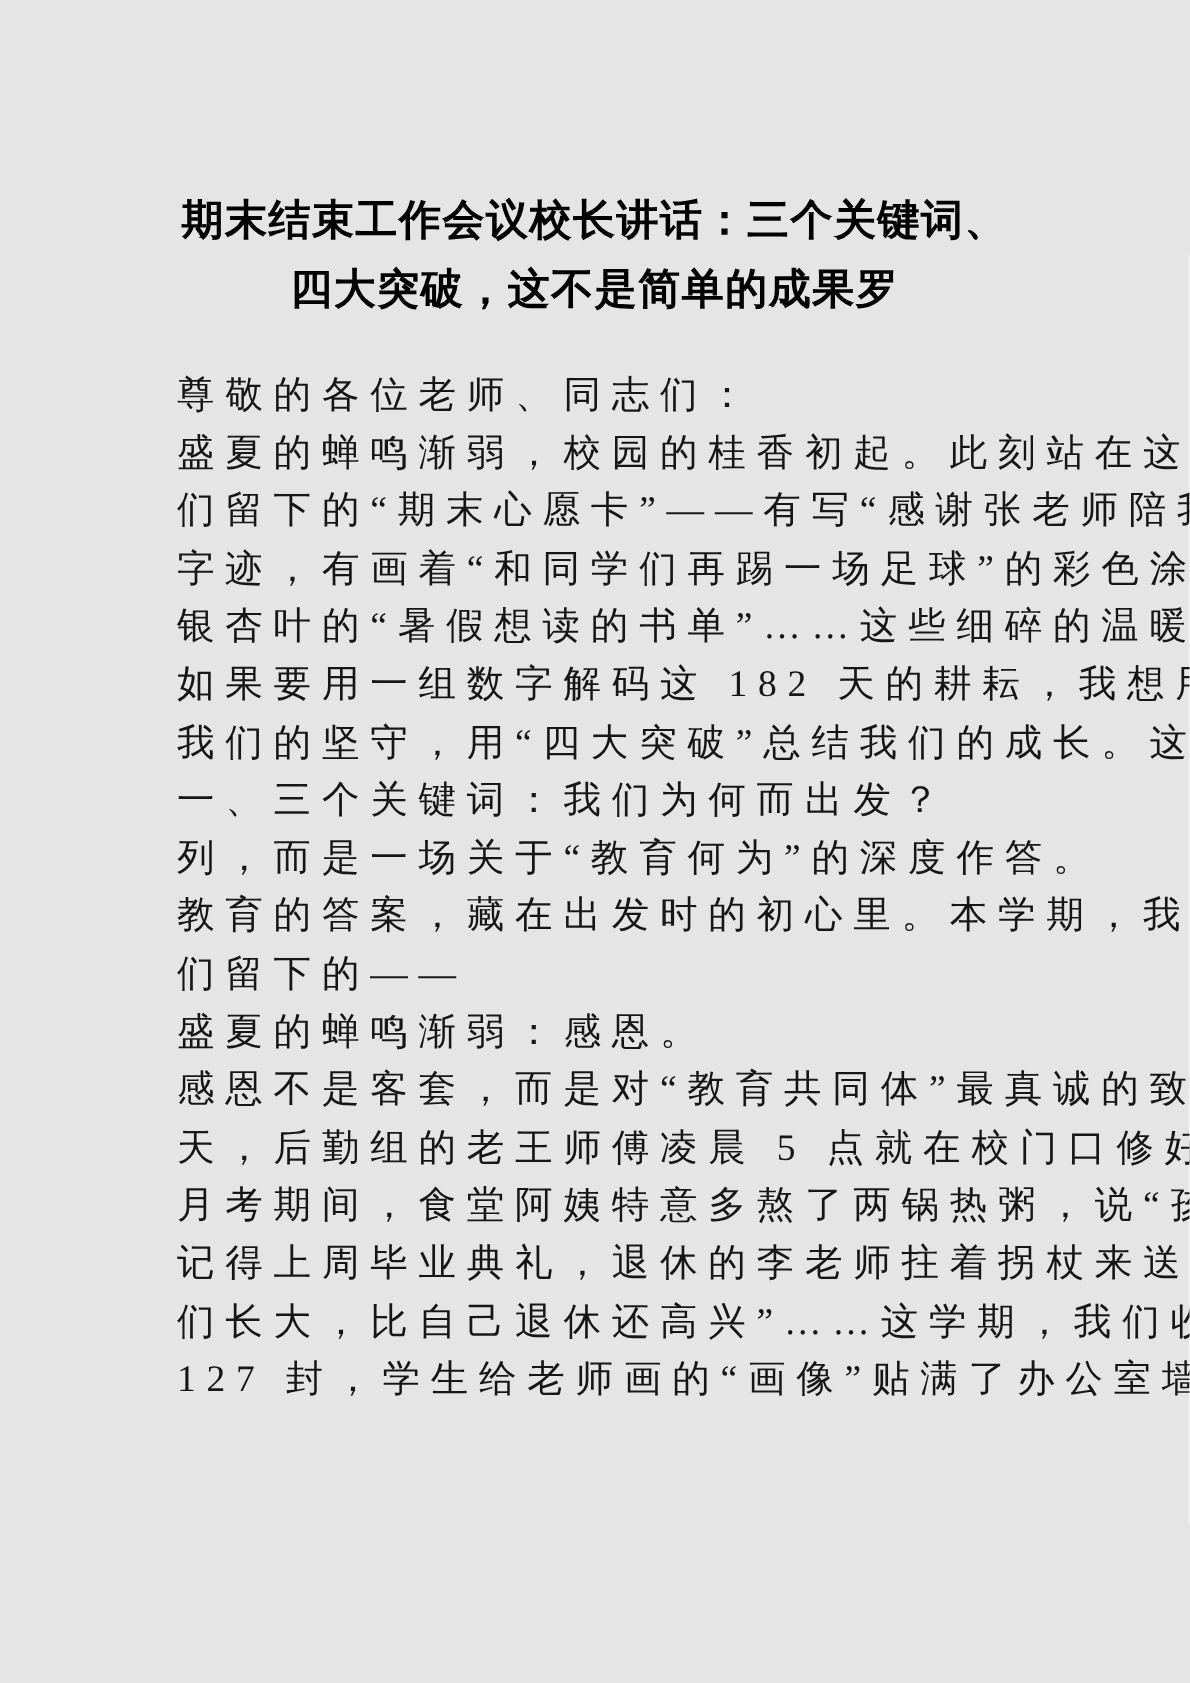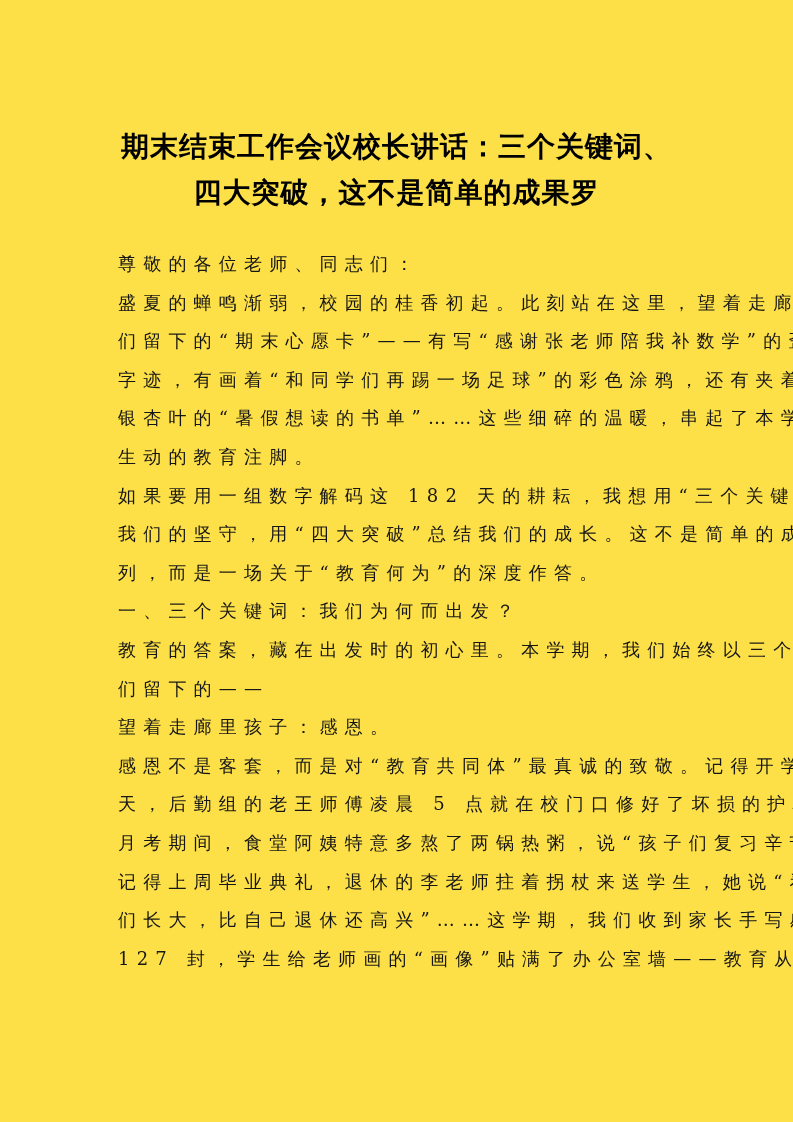--- a/index.html
+++ b/index.html
@@ -14,21 +14,21 @@
       position: relative;
       font-family: "DejaVu Serif", "Liberation Serif", serif;
       color: #111111;
     }
     .page {
       position: absolute;
       left: 0;
       top: 0;
       width: 793px;
       height: 1122px;
-      background: #fde047;
+      background: #e5e5e5;
     }
     .title {
       position: absolute;
       left: 80px;
       width: 633px;
       top: 124px;
       text-align: center;
       font-family: "DejaVu Sans", "Liberation Sans", sans-serif;
       font-weight: bold;
       font-size: 28px;
@@ -44,52 +44,52 @@
     .body-text {
       position: absolute;
       left: 118px;
       top: 245px;
       width: 560px;
     }
     .body-text .line {
       display: block;
       height: 38.6px;
       line-height: 38.6px;
-      font-size: 18px;
+      font-size: 25px;
       letter-spacing: 7.2px;
       white-space: nowrap;
       color: #161616;
+      font-family: Liberation Serif, serif;
     }
     .body-text .line.heading {
       color: #161616;
     }
   </style>
 </head>
 <body>
 
 <div class="page">
   <h1 class="title">
     <span class="tline">期末结束工作会议校长讲话：三个关键词、</span>
     <span class="tline">四大突破，这不是简单的成果罗</span>
   </h1>
 
   <div class="body-text">
     <span class="line">尊敬的各位老师、同志们：</span>
     <span class="line">盛夏的蝉鸣渐弱，校园的桂香初起。此刻站在这里，望着走廊里孩子</span>
     <span class="line">们留下的“期末心愿卡”——有写“感谢张老师陪我补数学”的歪扭</span>
     <span class="line">字迹，有画着“和同学们再踢一场足球”的彩色涂鸦，还有夹着半片</span>
     <span class="line">银杏叶的“暑假想读的书单”……这些细碎的温暖，串起了本学期最</span>
-    <span class="line">生动的教育注脚。</span>
     <span class="line">如果要用一组数字解码这 182 天的耕耘，我想用“三个关键词”概括</span>
     <span class="line">我们的坚守，用“四大突破”总结我们的成长。这不是简单的成果罗</span>
+    <span class="line heading">一、三个关键词：我们为何而出发？</span>
     <span class="line">列，而是一场关于“教育何为”的深度作答。</span>
-    <span class="line heading">一、三个关键词：我们为何而出发？</span>
     <span class="line">教育的答案，藏在出发时的初心里。本学期，我们始终以三个关键词</span>
     <span class="line">们留下的——</span>
-    <span class="line heading">望着走廊里孩子：感恩。</span>
+    <span class="line heading">盛夏的蝉鸣渐弱：感恩。</span>
     <span class="line">感恩不是客套，而是对“教育共同体”最真诚的致敬。记得开学第一</span>
     <span class="line">天，后勤组的老王师傅凌晨 5 点就在校门口修好了坏损的护栏；记得</span>
     <span class="line">月考期间，食堂阿姨特意多熬了两锅热粥，说“孩子们复习辛苦”；</span>
     <span class="line">记得上周毕业典礼，退休的李老师拄着拐杖来送学生，她说“看着你</span>
     <span class="line">们长大，比自己退休还高兴”……这学期，我们收到家长手写感谢信</span>
     <span class="line">127 封，学生给老师画的“画像”贴满了办公室墙——教育从不是“一</span>
   </div>
 </div>
 
 </body></html>

